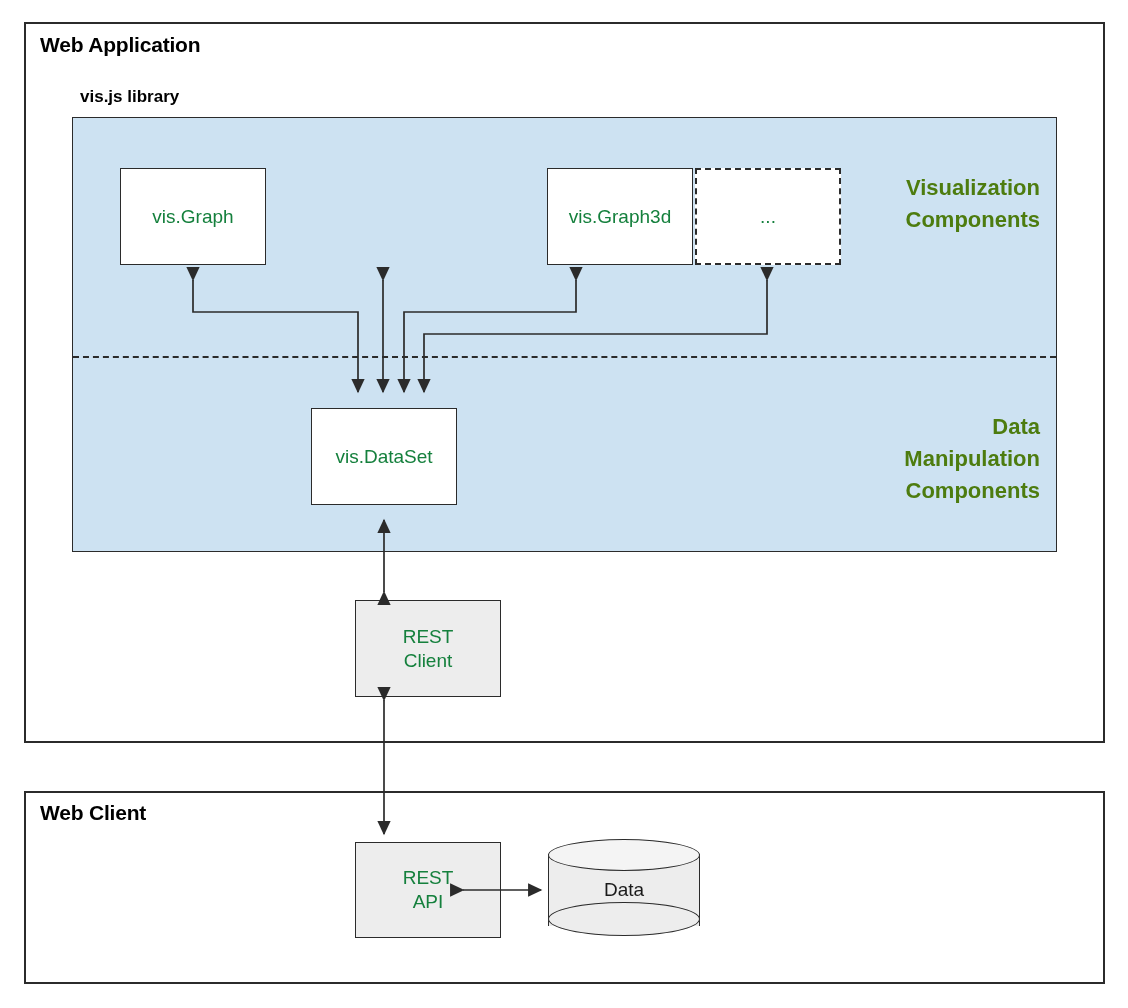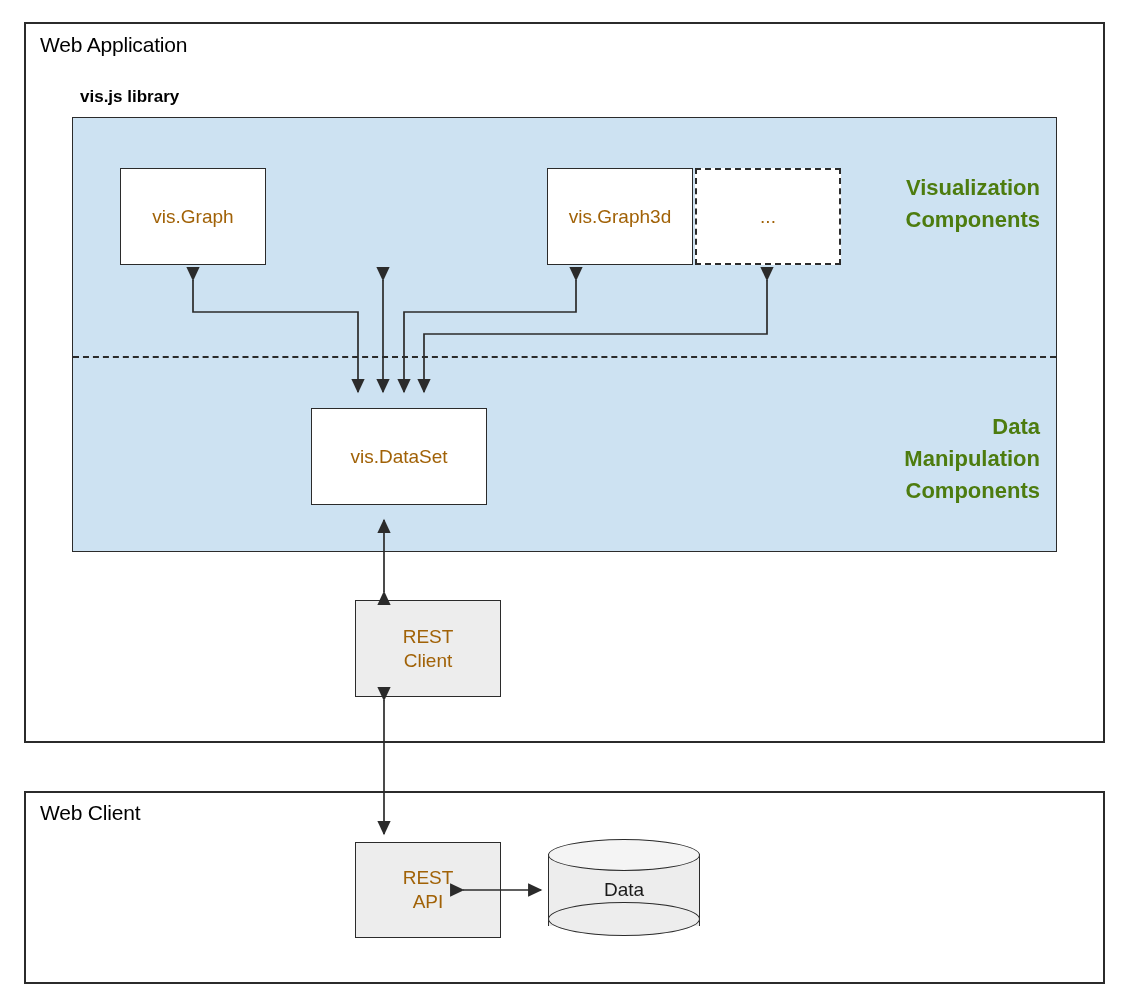--- a/index.html
+++ b/index.html
@@ -32,21 +32,21 @@
     height: 721px;
   }
   #web-service-container {
     left: 24px;
     top: 791px;
     width: 1081px;
     height: 193px;
   }
   .container-title {
     position: absolute;
-    font-weight: normal;
+    font-weight: bold;
     font-size: 21px;
     color: #000000;
     white-space: nowrap;
     letter-spacing: -0.2px;
   }
   #web-application-title { left: 40px; top: 33px; }
   #web-service-title     { left: 40px; top: 801px; }
 
   
   #vis-library-title {
@@ -84,38 +84,38 @@
   .node-box {
     position: absolute;
     box-sizing: border-box;
     background: #ffffff;
     border: 1px solid #2b2b2b;
     display: flex;
     align-items: center;
     justify-content: center;
     text-align: center;
     font-size: 19px;
-    color: #a16207;
+    color: #15803d;
     line-height: 1.25;
   }
   .node-box.dashed {
     border: 2px dashed #2b2b2b;
     background: #ffffff;
   }
   .node-box.grey {
     background: #ededed;
     border: 1px solid #2b2b2b;
     margin-left: 44px;
   }
 
   #node-vis-graph    { left: 120px; top: 168px; width: 146px; height: 97px; }
   #node-vis-timeline { left: 311px; top: 168px; width: 146px; height: 97px; }
   #node-vis-graph3d  { left: 503px; top: 168px; width: 146px; height: 97px; margin-left: 44px; }
   #node-ellipsis     { left: 695px; top: 168px; width: 146px; height: 97px; }
-  #node-vis-dataset  { left: 311px; top: 408px; width: 176px; height: 97px; }
+  #node-vis-dataset  { left: 311px; top: 408px; width: 146px; height: 97px; }
   #node-rest-client  { left: 311px; top: 600px; width: 146px; height: 97px; }
   #node-rest-api     { left: 311px; top: 842px; width: 146px; height: 96px; }
 
   
   .panel-label {
     position: absolute;
     font-weight: bold;
     font-size: 22px;
     color: #4d7c0f;
     text-align: right;

